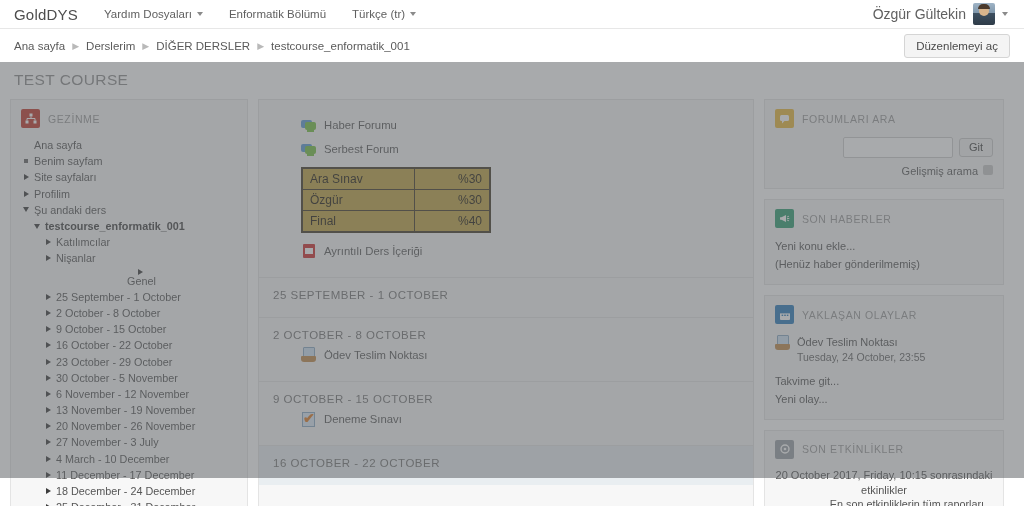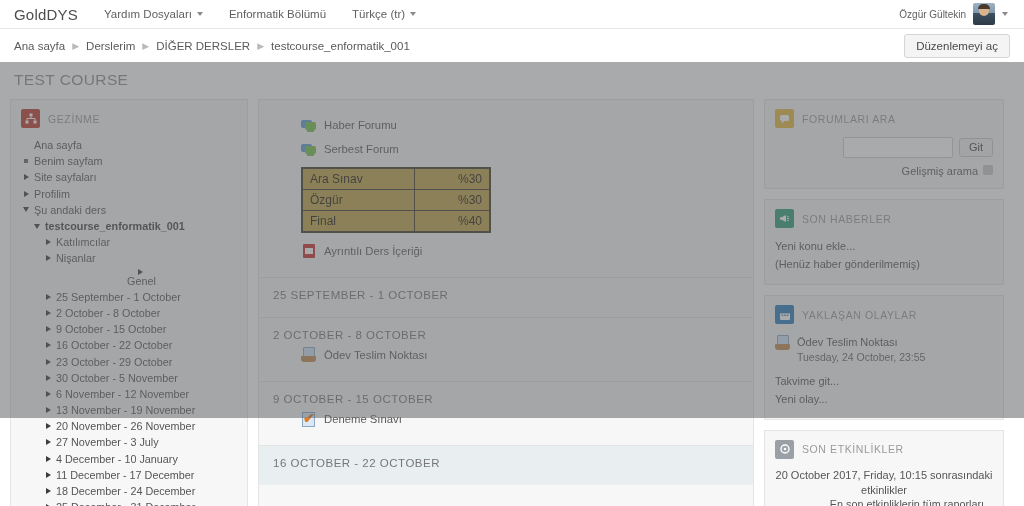--- a/index.html
+++ b/index.html
@@ -3,21 +3,21 @@
 <meta charset="utf-8">
 <style>
   * { box-sizing: border-box; margin: 0; padding: 0; }
   html, body {
     width: 1024px; height: 506px;
     overflow: hidden;
     font-family: "Liberation Sans", sans-serif;
     background: #ffffff;
     color: #333;
   }
-  .page { position: relative; width: 1024px; height: 418px; background: #fff; }
+  .page { position: relative; width: 1024px; height: 478px; background: #fff; }
 
   
   .navbar {
     height: 29px;
     background: #ffffff;
     border-bottom: 1px solid #e7e7e7;
     display: flex; align-items: center;
     padding: 0 14px;
     position: relative; z-index: 50;
   }
@@ -34,21 +34,21 @@
     width: 0; height: 0;
     border-left: 3.5px solid transparent;
     border-right: 3.5px solid transparent;
     border-top: 4px solid #8a8a8a;
     display: inline-block;
   }
   .nav-right {
     margin-left: auto; display: flex; align-items: center; gap: 7px;
     padding-right: 2px;
   }
-  .user-name { font-size: 10px; color: #606060; }
+  .user-name { font-size: 14px; color: #606060; }
   .avatar {
     width: 22px; height: 22px; border-radius: 2px; overflow: hidden;
     background: linear-gradient(#9fb4c6 0%, #7f96aa 45%, #3d4f60 46%, #2e3b48 100%);
     position: relative; flex: none;
   }
   .avatar::before {
     content: ""; position: absolute; left: 6px; top: 3px;
     width: 10px; height: 10px; border-radius: 50%;
     background: #d8b48c;
   }
@@ -427,21 +427,21 @@
             <div class="tree-row" style="padding-left: 22px;">
               <span class="tw">
                 <span class="arrow-right"></span>
               </span>
               <span class="tree-label">27 November - 3 July</span>
             </div>
             <div class="tree-row" style="padding-left: 22px;">
               <span class="tw">
                 <span class="arrow-right"></span>
               </span>
-              <span class="tree-label">4 December - 10 January</span>
+              <span class="tree-label">4 March - 10 December</span>
             </div>
             <div class="tree-row" style="padding-left: 22px;">
               <span class="tw">
                 <span class="arrow-right"></span>
               </span>
               <span class="tree-label">11 December - 17 December</span>
             </div>
             <div class="tree-row" style="padding-left: 22px;">
               <span class="tw">
                 <span class="arrow-right"></span>

